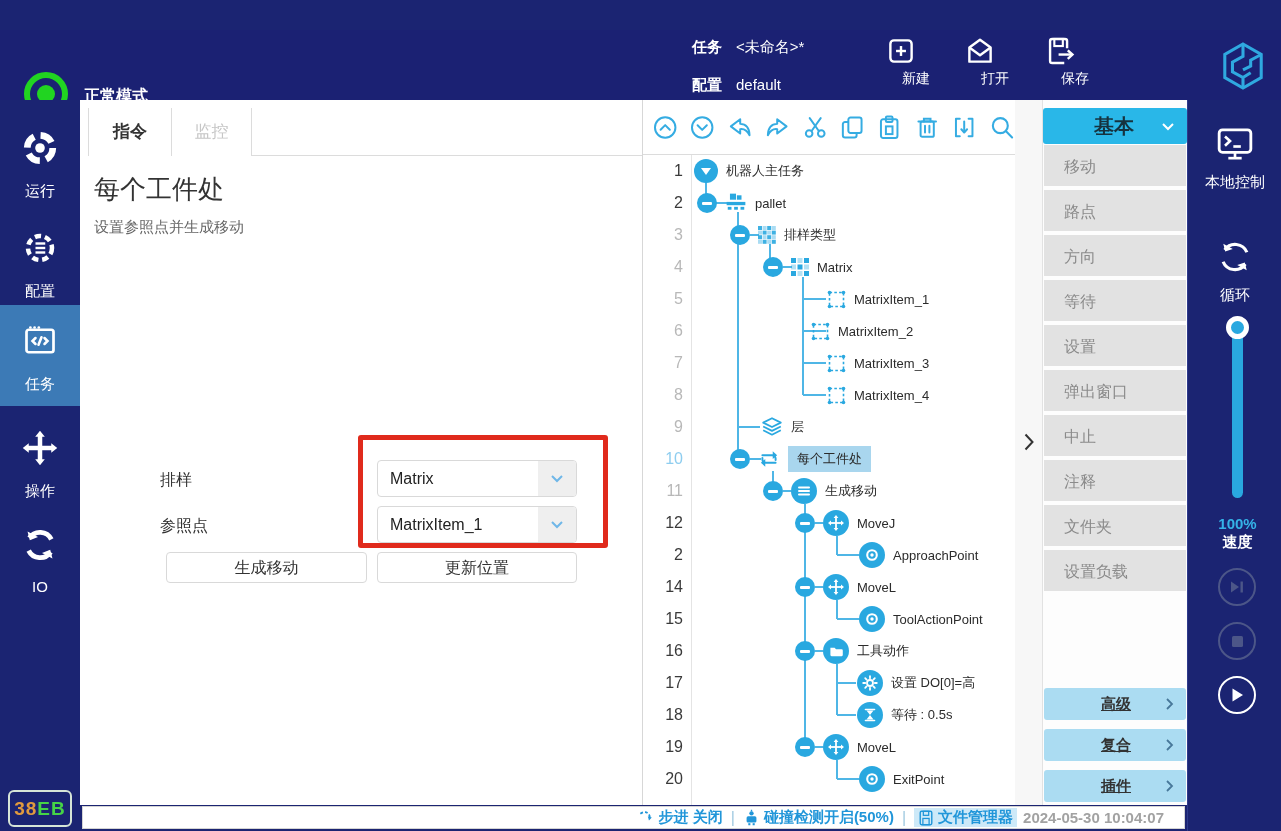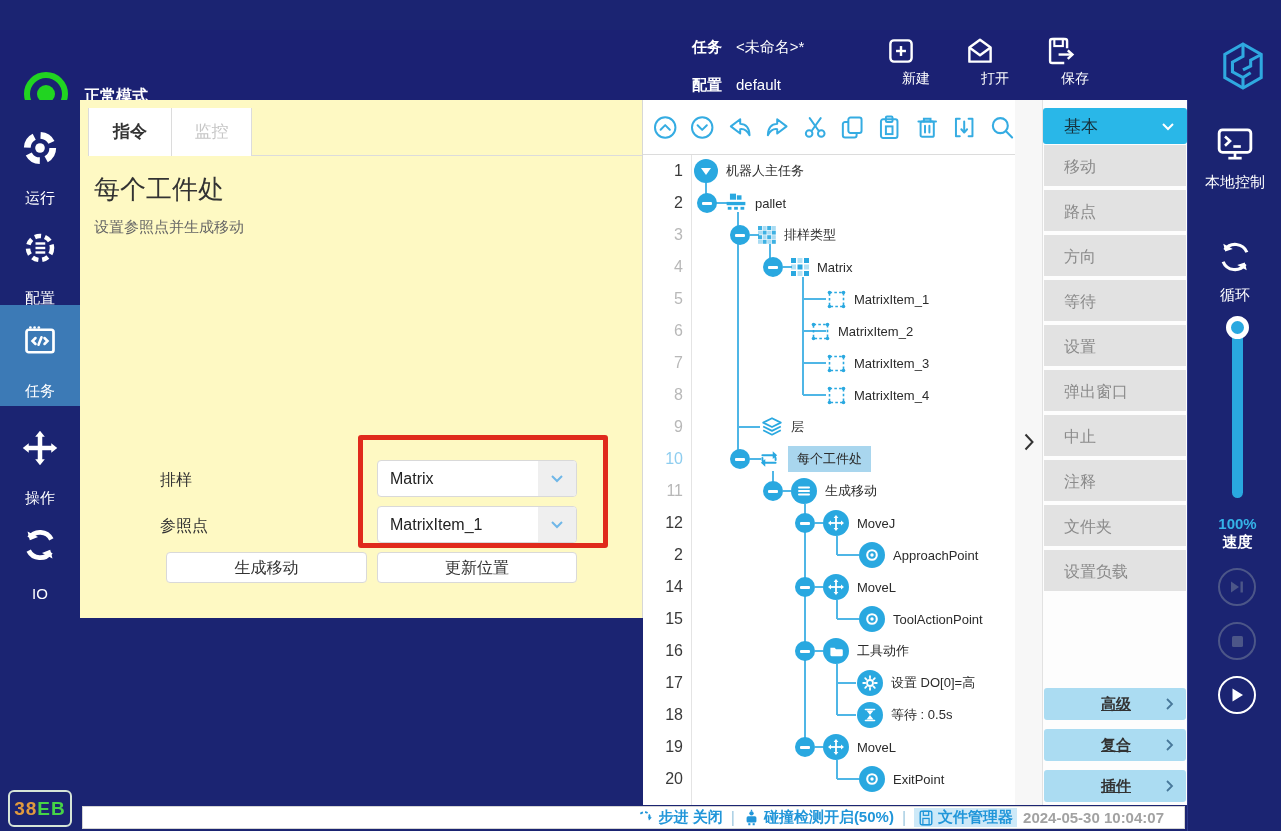--- a/index.html
+++ b/index.html
@@ -19,26 +19,26 @@
   .mode-ring::after { content:""; position:absolute; left:7px; top:7px; width:18px; height:18px; background:#21d421; border-radius:50%; }
   .mode-label { position:absolute; left:84px; top:56px; color:#fff; font-size:16px; font-weight:bold; }
   .hdr-kv { position:absolute; color:#fff; font-size:15px; }
   .hdr-kv b { font-weight:bold; margin-right:14px; }
   .hdr-action { position:absolute; top:36px; width:64px; text-align:center; color:#fff; cursor:pointer; }
   .hdr-action .lbl { font-size:14px; margin-top:2px; }
 
   
   .lsidebar { position:absolute; left:0; top:100px; width:80px; height:731px; background:#1b2472; }
   .nav-item { position:absolute; left:0; width:80px; height:96px; text-align:center; color:#fff; cursor:pointer; }
-  .nav-item .lbl { font-size:15px; margin-top:19px; }
+  .nav-item .lbl { font-size:15px; margin-top:12px; }
   .nav-item.sel { background:#3c7ab6; height:101px; }
   .nav-ic { display:inline-block; margin-top:18px; }
 
   
-  .mainpanel { position:absolute; left:80px; top:100px; width:563px; height:518px; background:#fef9c3; border-right:1px solid #d7d7d7; }
+  .mainpanel { position:absolute; left:80px; top:100px; width:563px; height:705px; background:#ffffff; border-right:1px solid #d7d7d7; }
   .tab-hairline { position:absolute; left:92px; right:0; top:55px; height:1px; background:#dcdcdc; }
   .tab { position:absolute; top:8px; height:48px; line-height:47px; text-align:center; font-size:17px; background:#fff; }
   .tab.active { left:8px; width:84px; color:#333; font-weight:bold; border-left:1px solid #dcdcdc; border-right:1px solid #dcdcdc; z-index:2; }
   .tab.inactive { left:92px; width:80px; color:#c6c6c6; border-right:1px solid #dcdcdc; }
   .panel-title { position:absolute; left:14px; top:72px; font-size:26px; color:#333; }
   .panel-sub { position:absolute; left:14px; top:118px; font-size:15px; color:#666; }
   .fld-label { position:absolute; left:80px; font-size:16px; color:#333; }
   .dropdown { position:absolute; left:297px; width:200px; height:37px; background:#fff; border:1px solid #d9d9d9; border-radius:4px; display:flex; align-items:center; cursor:pointer; }
   .dropdown .val { flex:1; padding-left:12px; font-size:16px; color:#222; }
   .dropdown .dd-caret { width:38px; height:35px; background:#efefef; border-radius:0 3px 3px 0; display:flex; align-items:center; justify-content:center; }
@@ -61,21 +61,21 @@
   .tlabel { font-size:13px; color:#2b2b2b; white-space:nowrap; }
   .tlabel.sel { background:#a9d6ee; padding:4px 9px; }
   .conn { position:absolute; left:0; top:0; pointer-events:none; }
 
   
   .strip { position:absolute; left:1015px; top:100px; width:28px; height:705px; background:#f7f7f7; border-right:1px solid #e2e2e2; }
 
   
   .palette { position:absolute; left:1043px; top:100px; width:144px; height:705px; background:#fdfdfd; }
   .pal-header { position:absolute; left:0; top:8px; width:144px; height:36px; background:#29b7e8; border-radius:3px; display:flex; align-items:center; cursor:pointer; }
-  .pal-header .t { flex:1; padding-left:21px; font-size:17px; font-weight:normal; color:#16323e; }
+  .pal-header .t { flex:1; padding-left:51px; font-size:20px; font-weight:bold; color:#16323e; }
   .pal-item { position:absolute; left:1px; width:142px; height:43px; background:#e2e2e2; color:#8b8b8b; font-size:16px; line-height:43px; padding-left:20px; cursor:pointer; border-bottom:2px solid #fdfdfd; }
   .pal-group { position:absolute; left:1px; width:142px; height:32px; background:#abdcf2; border-radius:3px; display:flex; align-items:center; cursor:pointer; }
   .pal-group .t { flex:1; padding-left:57px; font-size:15px; font-weight:bold; color:#333;text-decoration:underline; }
 
   
   .rsidebar { position:absolute; left:1187px; top:100px; width:94px; height:731px; background:#1b2472; border-left:1px solid #2e3a8c; }
   .rs-item { position:absolute; width:94px; text-align:center; color:#fff; cursor:pointer; }
   .rs-item .lbl { font-size:15px; margin-top:6px; }
   .slider-track { position:absolute; left:44px; top:228px; width:11px; height:170px; background:#29a8e0; border-radius:6px; cursor:pointer; }
   .slider-handle { position:absolute; left:38px; top:216px; width:23px; height:23px; border-radius:50%; background:#29a8e0; border:5px solid #fff; cursor:grab; }

